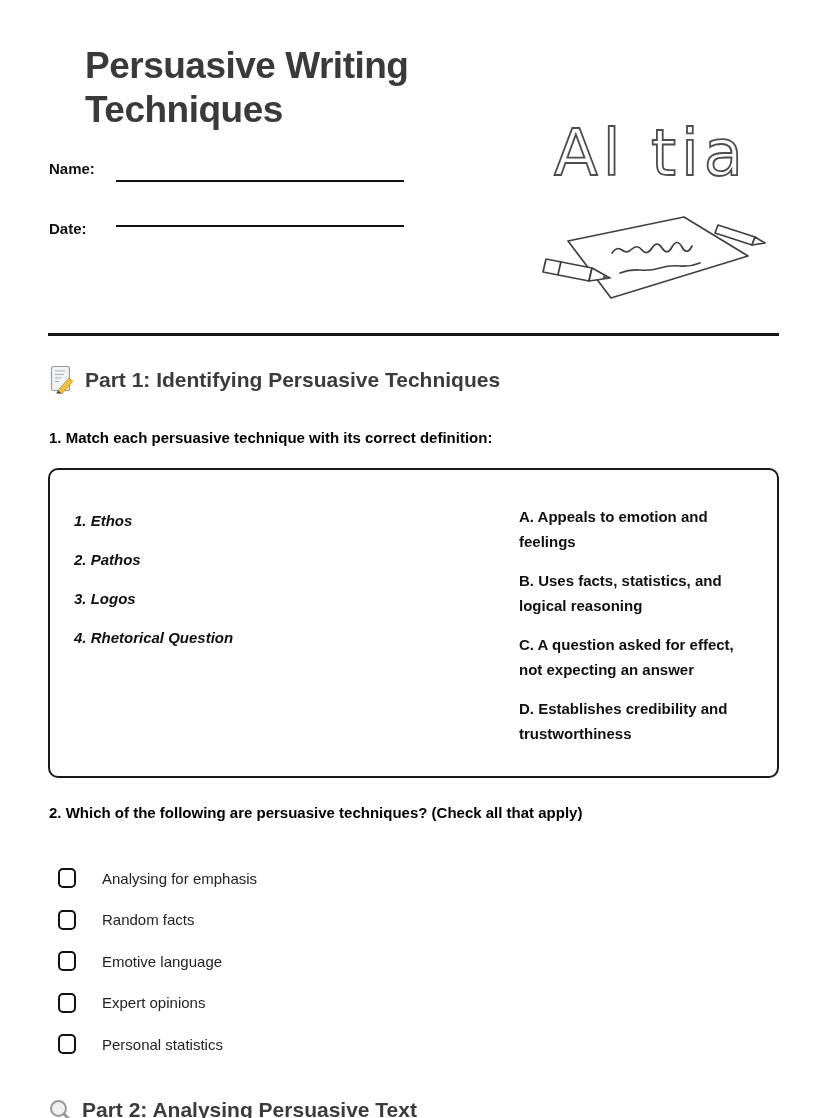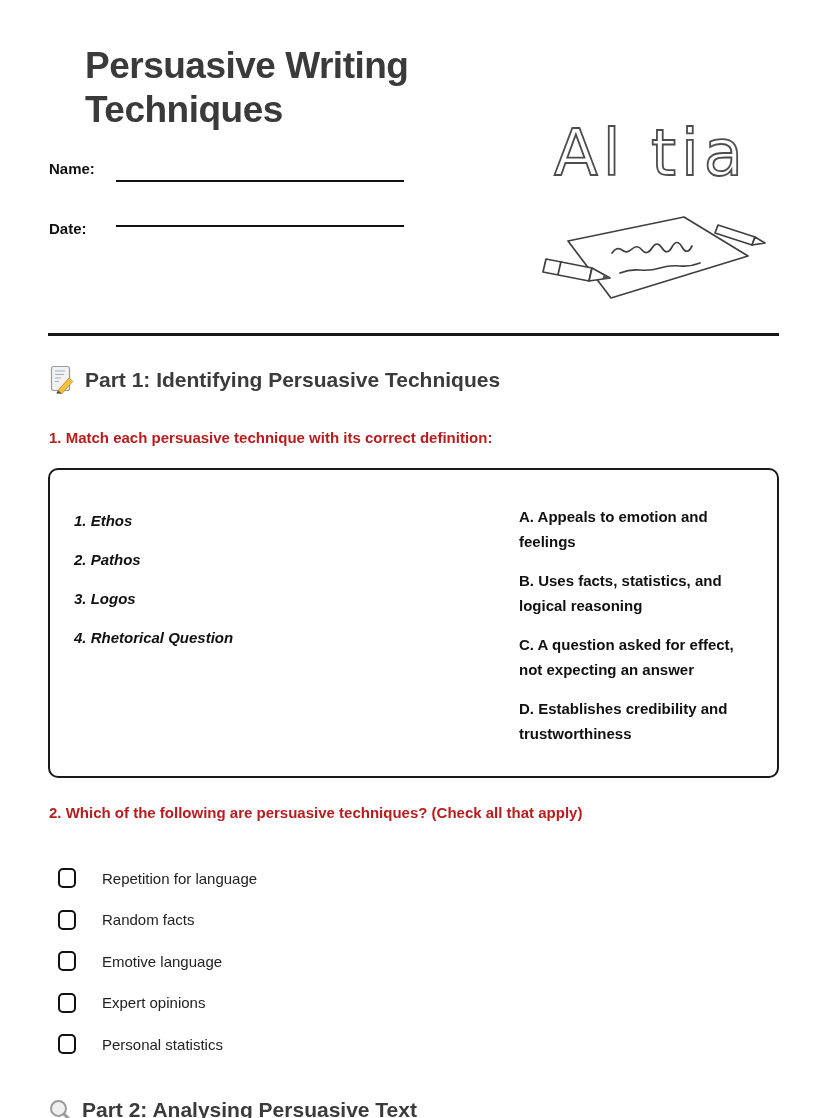--- a/index.html
+++ b/index.html
@@ -46,21 +46,21 @@
     position:absolute; left:48px;
     display:flex; align-items:center; gap:10px;
     font-size:21px; font-weight:bold; color:#3b3b3b;
   }
   .part1-heading { top:365px; }
   .part2-heading { top:1098px; }
   .section-heading .icon { flex:0 0 auto; display:inline-flex; }
 
   .question {
     position:absolute; left:49px;
-    font-size:15px; font-weight:bold; color:#b91c1c;text-align:right;
+    font-size:15px; font-weight:bold; color:#000000;text-align:right;
   }
   .q1 { top:429px; }
   .q2 { top:804px; }
 
   
   .match-box {
     position:absolute; left:48px; top:468px; width:731px; height:310px;
     border:2px solid #1a1a1a; border-radius:10px; background:#fff;
   }
   .match-left {
@@ -150,21 +150,21 @@
       <li>C. A question asked for effect, not expecting an answer</li>
       <li>D. Establishes credibility and trustworthiness</li>
     </ul>
   </div>
 
   <div class="question q2">2. Which of the following are persuasive techniques? (Check all that apply)</div>
 
   <div class="checklist">
     <div class="check-row">
       <span class="checkbox"></span>
-      <span class="check-label">Repetition for language</span>
+      <span class="check-label">Analysing for emphasis</span>
     </div>
     <div class="check-row">
       <span class="checkbox"></span>
       <span class="check-label">Random facts</span>
     </div>
     <div class="check-row">
       <span class="checkbox"></span>
       <span class="check-label">Emotive language</span>
     </div>
     <div class="check-row">

